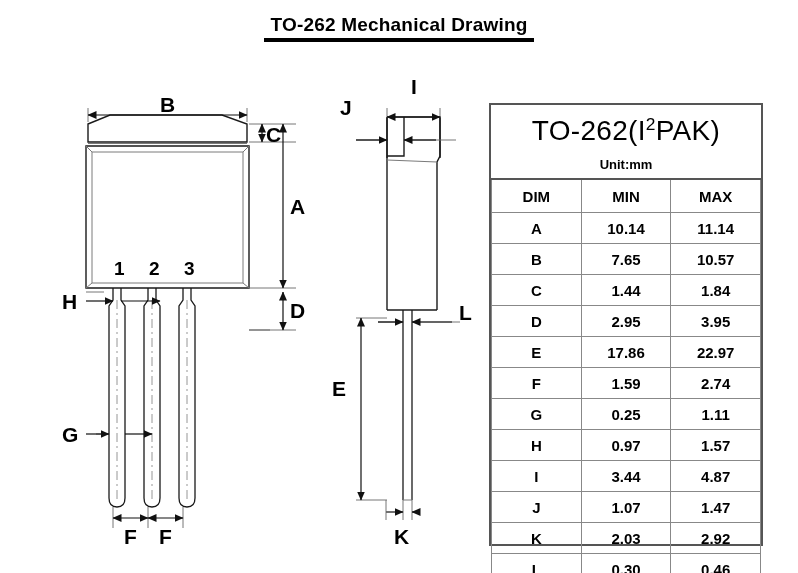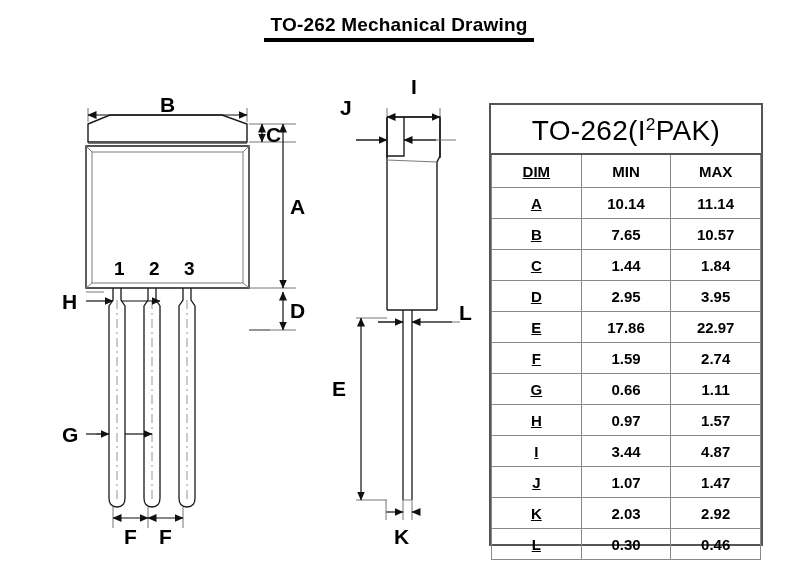--- a/index.html
+++ b/index.html
@@ -56,21 +56,21 @@
   }
   table.spec td.unit{
     border:none;border-bottom:1px solid #555;
     font-size:13px;font-weight:bold;height:22px;
     padding-bottom:3px;
   }
   table.spec td.hdr{
     font-size:15px;font-weight:bold;height:32px;
     border-top:2px solid #555;
   }
-  table.spec td.dimcol{width:33%;text-decoration:underline;}
+  table.spec td.dimcol{width:33%;}
   sup{font-size:.62em;vertical-align:super;}
 </style>
 </head>
 <body>
 
 <div class="title">
   <span class="tx">TO-262 Mechanical Drawing</span>
 </div>
 
 <div class="canvas">
@@ -237,20 +237,23 @@
 
 <div class="tbl-wrap">
   <table class="spec">
     <tbody>
       <tr>
         <td class="pkg" colspan="3">
           <span>TO-262(I</span><sup>2</sup><span>PAK)</span>
         </td>
       </tr>
       <tr>
+        <td class="unit" colspan="3">Unit:mm</td>
+      </tr>
+      <tr>
         <td class="hdr dimcol">DIM</td>
         <td class="hdr">MIN</td>
         <td class="hdr">MAX</td>
       </tr>
       <tr>
           <td class="dimcol">A</td>
           <td>10.14</td>
           <td>11.14</td>
         </tr>
       <tr>
@@ -273,21 +276,21 @@
           <td>17.86</td>
           <td>22.97</td>
         </tr>
       <tr>
           <td class="dimcol">F</td>
           <td>1.59</td>
           <td>2.74</td>
         </tr>
       <tr>
           <td class="dimcol">G</td>
-          <td>0.66</td>
+          <td>0.25</td>
           <td>1.11</td>
         </tr>
       <tr>
           <td class="dimcol">H</td>
           <td>0.97</td>
           <td>1.57</td>
         </tr>
       <tr>
           <td class="dimcol">I</td>
           <td>3.44</td>

